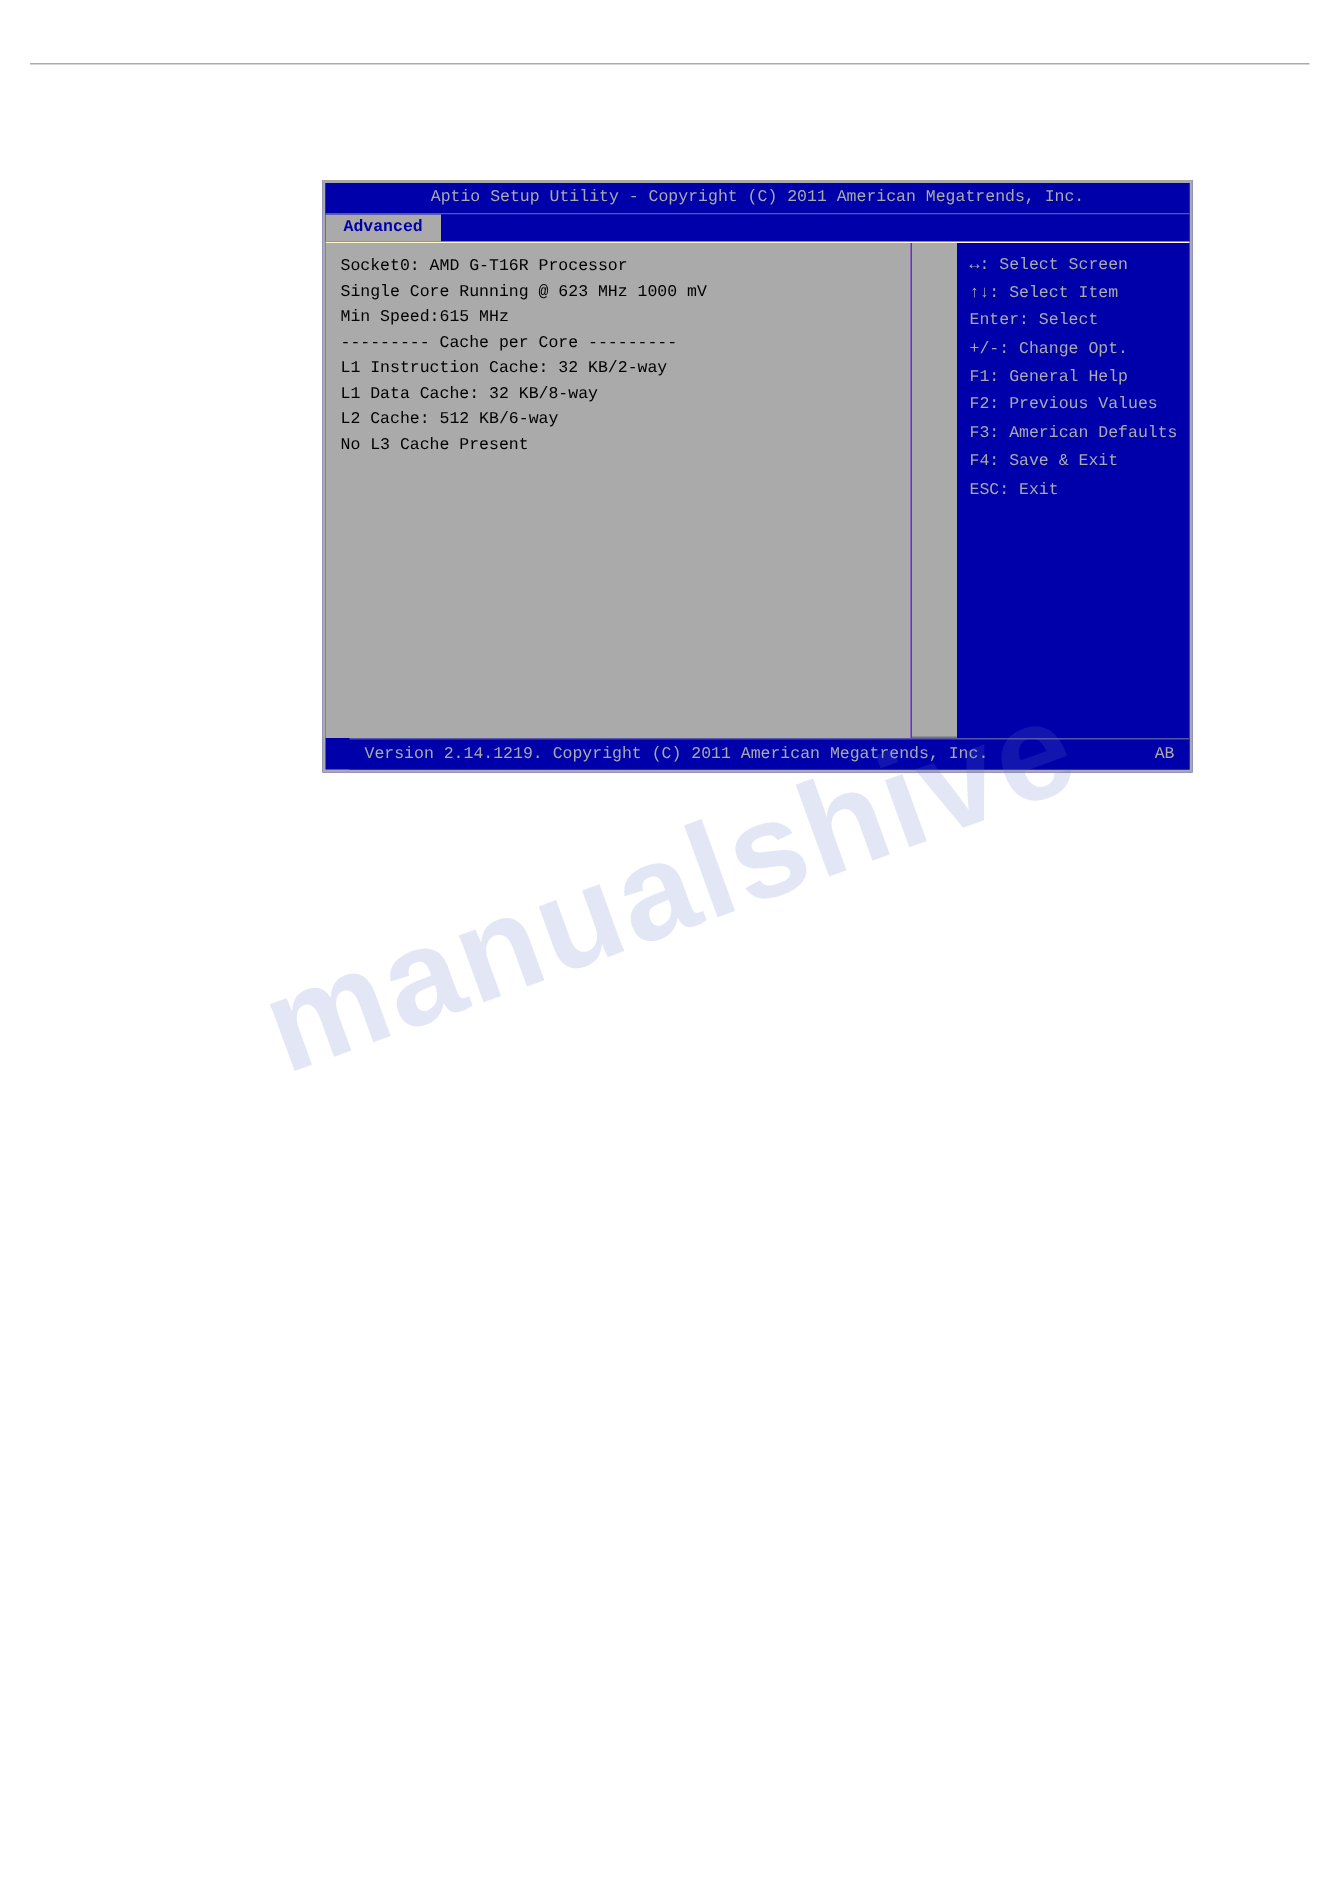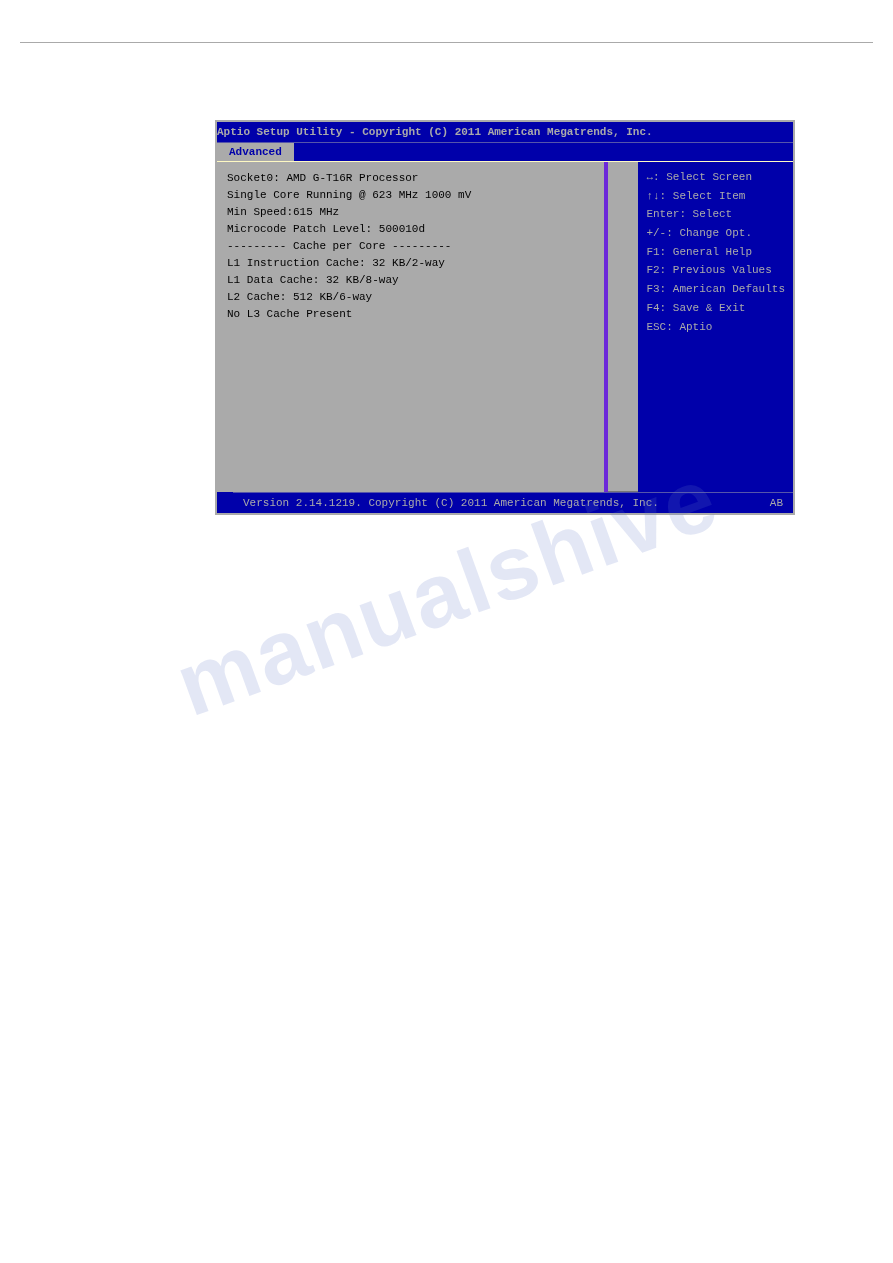--- a/index.html
+++ b/index.html
@@ -37,24 +37,23 @@
       width: 580px;
       background: #0000aa;
       border: 2px solid #aaaaaa;
     }
 
     
     .bios-title {
       background: #0000aa;
       color: #aaaaaa;
       font-size: 11px;
-      text-align: left;
+      text-align: center;
       padding: 4px 0;
       border-bottom: 1px solid #5555aa;
-      font-weight: bold;
     }
 
     
     .bios-tabs {
       background: #0000aa;
       display: flex;
       border-bottom: 1px solid #fef9c3;
     }
 
     .bios-tab {
@@ -77,21 +76,21 @@
     }
 
     
     .bios-left {
       flex: 1;
       background: #aaaaaa;
       color: #000000;
       font-size: 11px;
       padding: 8px 10px;
       line-height: 1.55;
-      border-right: 4px solid #6d28d9;
+      border-right: 1px solid #6d28d9;
       font-family: Liberation Mono, monospace;
     }
 
     
     .bios-right {
       width: 185px;
       background: #aaaaaa;
       display: flex;
       flex-direction: row;
     }
@@ -160,41 +159,40 @@
         <span>Advanced</span>
       </div>
     </div>
 
     <div class="bios-content">
 
       <div class="bios-left">
         <div>Socket0: AMD G-T16R Processor</div>
         <div>Single Core Running @ 623 MHz  1000 mV</div>
         <div>Min Speed:615 MHz</div>
-        <div>Microcode Patch Level: 500010d</div>
         <div></div>
         <div>--------- Cache per Core ---------</div>
         <div>L1 Instruction Cache: 32 KB/2-way</div>
         <div>        L1 Data Cache: 32 KB/8-way</div>
         <div>           L2 Cache: 512 KB/6-way</div>
         <div>No L3 Cache Present</div>
       </div>
 
       <div class="bios-right">
         <div class="bios-right-top"></div>
         <div class="bios-right-help">
           <div>↔: Select Screen</div>
           <div>↑↓: Select Item</div>
           <div>Enter: Select</div>
           <div>+/-: Change Opt.</div>
           <div>F1: General Help</div>
           <div>F2: Previous Values</div>
           <div>F3: American Defaults</div>
           <div>F4: Save &amp; Exit</div>
-          <div>ESC: Aptio</div>
+          <div>ESC: Exit</div>
         </div>
       </div>
     </div>
 
     <div class="bios-footer">
       <span>Version 2.14.1219. Copyright (C) 2011 American Megatrends, Inc.</span>
       <span>AB</span>
     </div>
   </div>
 

